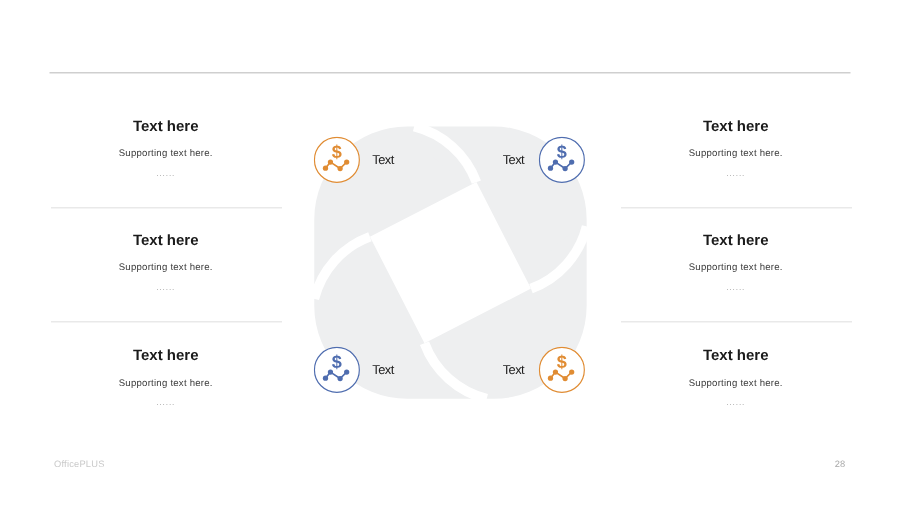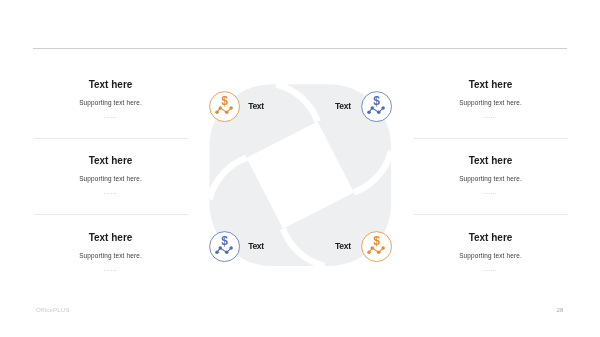--- a/index.html
+++ b/index.html
@@ -17,21 +17,21 @@
   
   .blk{position:absolute;width:170px;text-align:center;}
   .blk .t{font-size:10px;font-weight:bold;color:#1b1b1b;line-height:11px;}
   .blk .s{font-size:6.4px;color:#3b3b3b;letter-spacing:.16px;line-height:8px;margin-top:9px;}
   .blk .d{font-size:5.5px;color:#919191;letter-spacing:.6px;line-height:7px;margin-top:6px;}
 
   .divider{position:absolute;height:1px;background:#e9e9e9;}
 
   
   .node{position:absolute;display:flex;align-items:center;}
-  .node .lbl{font-size:8.6px;font-weight:bold;color:#202020;letter-spacing:-.35px;line-height:9px;white-space:nowrap;}
+  .node .lbl{font-size:8.6px;font-weight:normal;color:#202020;letter-spacing:-.35px;line-height:9px;white-space:nowrap;}
   .circle{width:31.2px;height:31.2px;flex:0 0 31.2px;display:block;}
   .dollar{font-family:"Liberation Sans",sans-serif;font-size:12.4px;font-weight:bold;text-anchor:middle;}
 </style>
 </head>
 <body>
 
 <div class="slide">
 
   <div class="toprule"></div>
 

